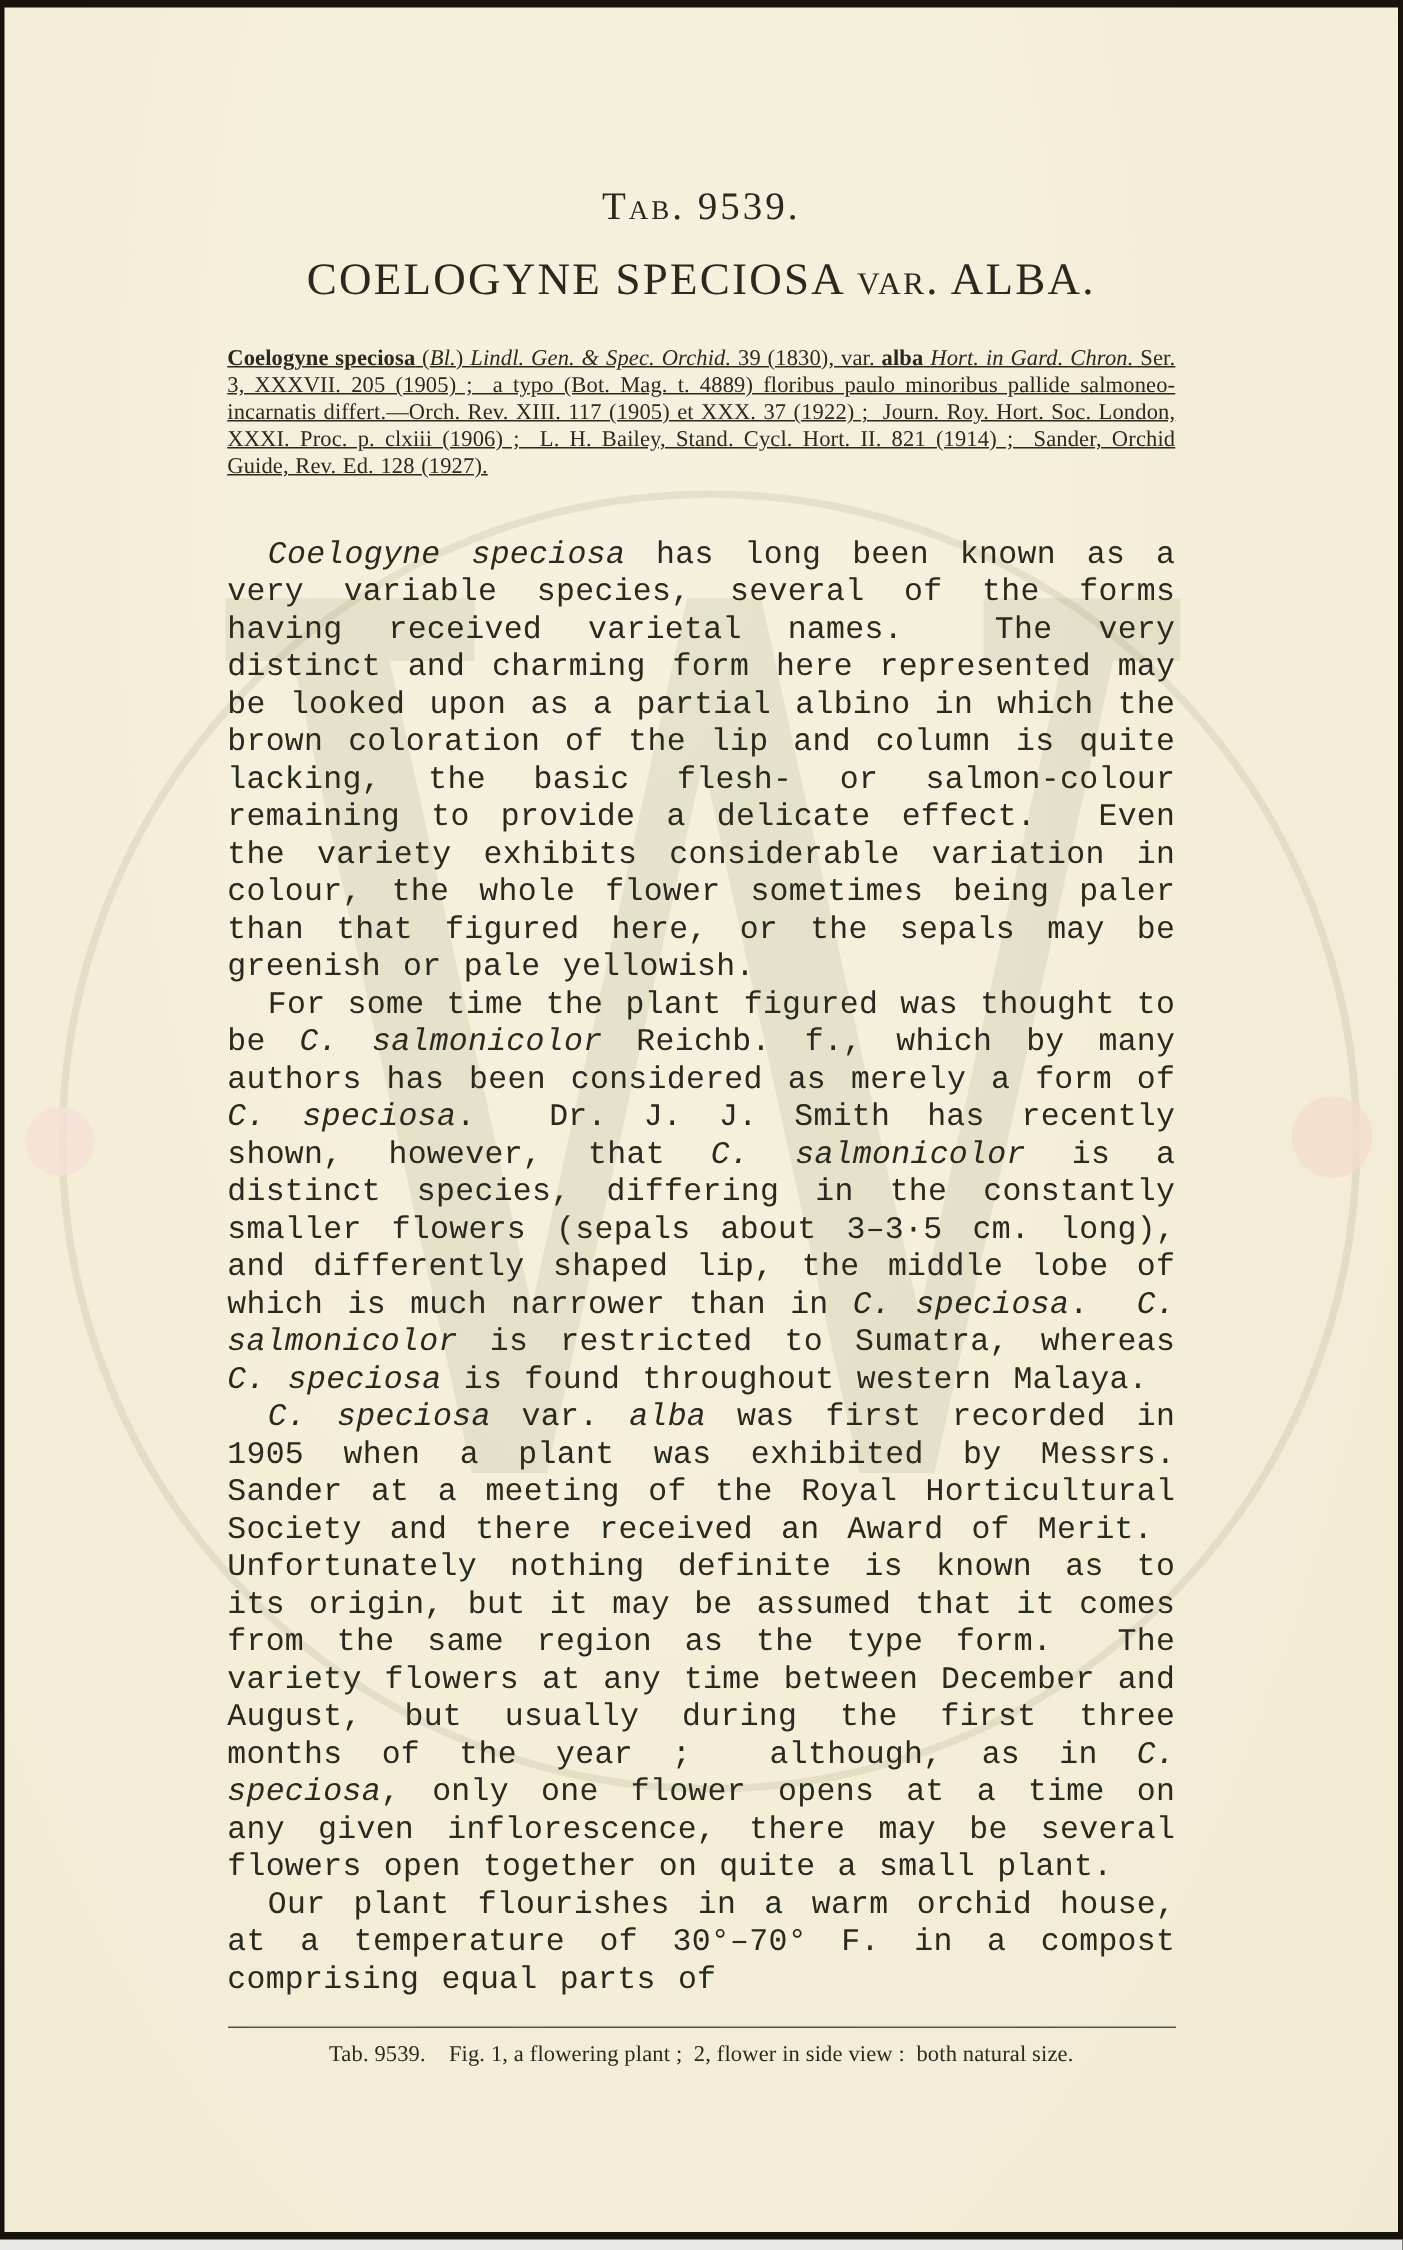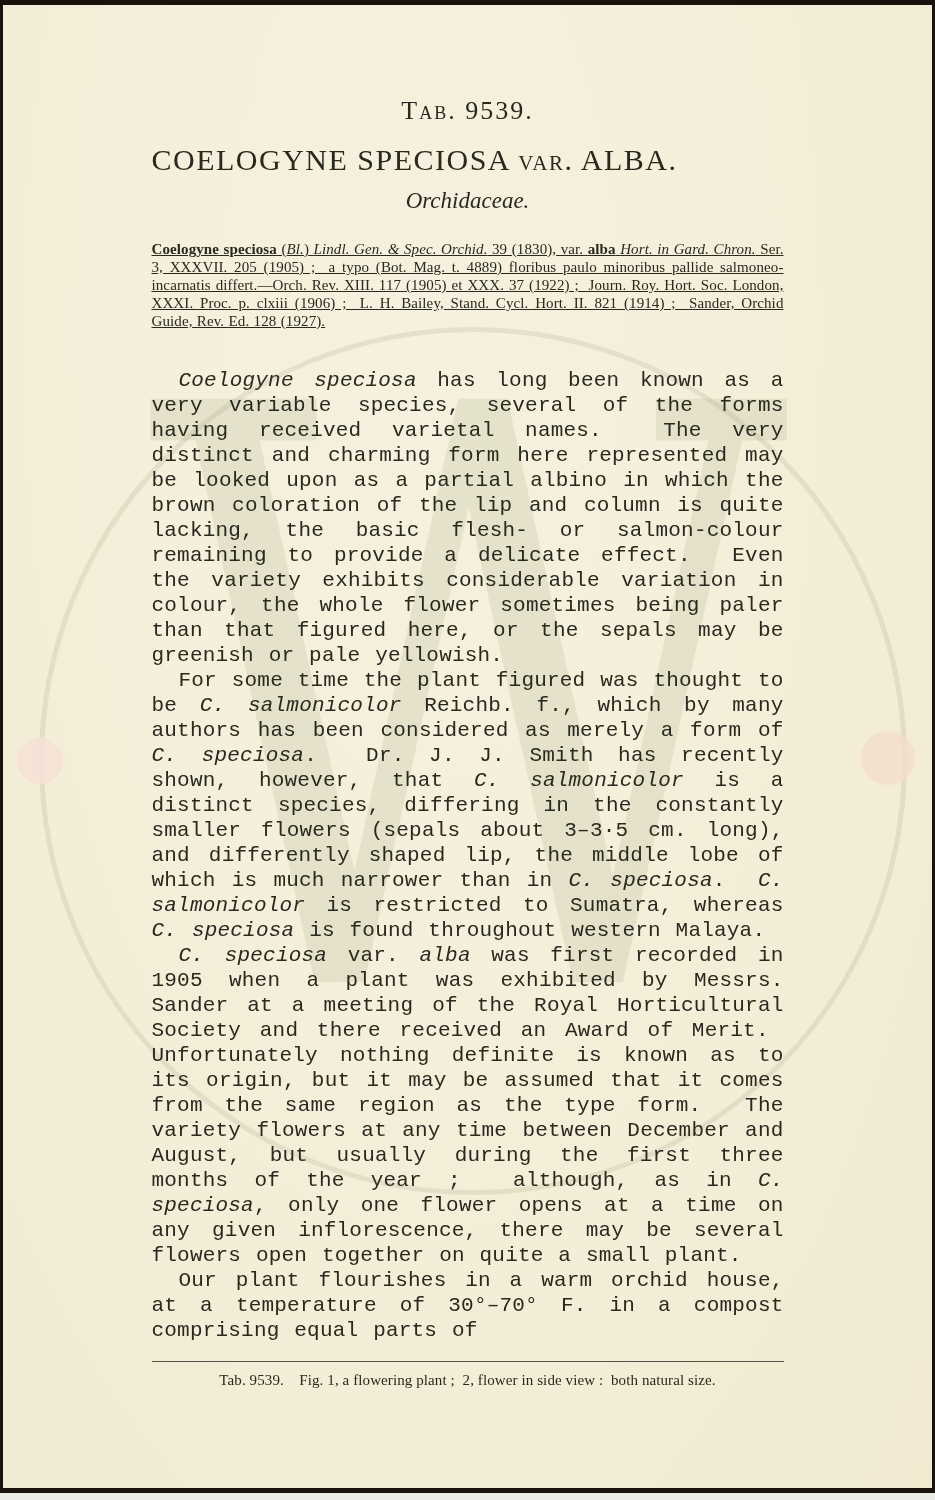--- a/index.html
+++ b/index.html
@@ -34,31 +34,32 @@
     color: rgba(134, 141, 99, 0.14);
     user-select: none;
   }
   .wm-dot { position: absolute; border-radius: 50%; }
   .wm-dot-left  { left: 14px;  top: 733px; width: 46px; height: 46px; background: #f6e0d6; opacity: 0.85; }
   .wm-dot-right { left: 858px; top: 726px; width: 54px; height: 54px; background: #f4ddcb; opacity: 0.80; }
 
   .content {
     position: relative; z-index: 1;
     width: 632px; margin: 0 auto;
-    padding-top: 91px;
+    padding-top: 118px;
     color: #29291f;
   }
   .plate-number {
     text-align: center;
     font-variant: small-caps;
     font-size: 26px; line-height: 30px;
     letter-spacing: 2px;
   }
   .title {
     margin: 16px 0 0;
+    text-align: center;
     font-variant: small-caps;
     font-weight: normal;
     font-size: 30px; line-height: 35px;
     letter-spacing: 1.5px;
   }
   .family {
     margin-top: 11px;
     text-align: center;
     font-style: italic;
     font-size: 23px; line-height: 26px;
@@ -102,21 +103,20 @@
     <div class="wm-dot wm-dot-left"></div>
     <div class="wm-dot wm-dot-right"></div>
   </div>
 
   <div class="content">
 
     <div class="plate-number">Tab. 9539.</div>
 
     <h1 class="title">COELOGYNE SPECIOSA var. ALBA.</h1>
 
-    <div class="family">Orchidaceae.</div>
 
     <p class="synonymy"><span style="font-weight: bold;">Coelogyne speciosa</span> (<span style="font-style: italic;">Bl.</span>) <span style="font-style: italic;">Lindl. Gen. &amp; Spec. Orchid.</span> 39 (1830), var. <span style="font-weight: bold;">alba</span> <span style="font-style: italic;">Hort. in Gard. Chron.</span> Ser. 3, XXXVII. 205 (1905) ;&nbsp; a typo (Bot. Mag. t. 4889) floribus paulo minoribus pallide salmoneo-incarnatis differt.—Orch. Rev. XIII. 117 (1905) et XXX. 37 (1922) ;&nbsp; Journ. Roy. Hort. Soc. London, XXXI. Proc. p. clxiii (1906) ;&nbsp; L. H. Bailey, Stand. Cycl. Hort. II. 821 (1914) ;&nbsp; Sander, Orchid Guide, Rev. Ed. 128 (1927).</p>
 
     <div class="body">
       <p class="bodypara"><span style="font-style: italic;">Coelogyne speciosa</span> has long been known as a very variable species, several of the forms having received varietal names.&nbsp; The very distinct and charming form here represented may be looked upon as a partial albino in which the brown coloration of the lip and column is quite lacking, the basic flesh- or salmon-colour remaining to provide a delicate effect.&nbsp; Even the variety exhibits considerable variation in colour, the whole flower sometimes being paler than that figured here, or the sepals may be greenish or pale yellowish.</p>
       <p class="bodypara">For some time the plant figured was thought to be <span style="font-style: italic;">C. salmonicolor</span> Reichb. f., which by many authors has been considered as merely a form of <span style="font-style: italic;">C. speciosa</span>.&nbsp; Dr. J. J. Smith has recently shown, however, that <span style="font-style: italic;">C. salmonicolor</span> is a distinct species, differing in the constantly smaller flowers (sepals about 3–3·5 cm. long), and differently shaped lip, the middle lobe of which is much narrower than in <span style="font-style: italic;">C. speciosa</span>.&nbsp; <span style="font-style: italic;">C. salmonicolor</span> is restricted to Sumatra, whereas <span style="font-style: italic;">C. speciosa</span> is found throughout western Malaya.</p>
       <p class="bodypara"><span style="font-style: italic;">C. speciosa</span> var. <span style="font-style: italic;">alba</span> was first recorded in 1905 when a plant was exhibited by Messrs. Sander at a meeting of the Royal Horticultural Society and there received an Award of Merit.&nbsp; Unfortunately nothing definite is known as to its origin, but it may be assumed that it comes from the same region as the type form.&nbsp; The variety flowers at any time between December and August, but usually during the first three months of the year ;&nbsp; although, as in <span style="font-style: italic;">C. speciosa</span>, only one flower opens at a time on any given inflorescence, there may be several flowers open together on quite a small plant.</p>
       <p class="bodypara">Our plant flourishes in a warm orchid house, at a temperature of 30°–70° F. in a compost comprising equal parts of</p>
     </div>
 

